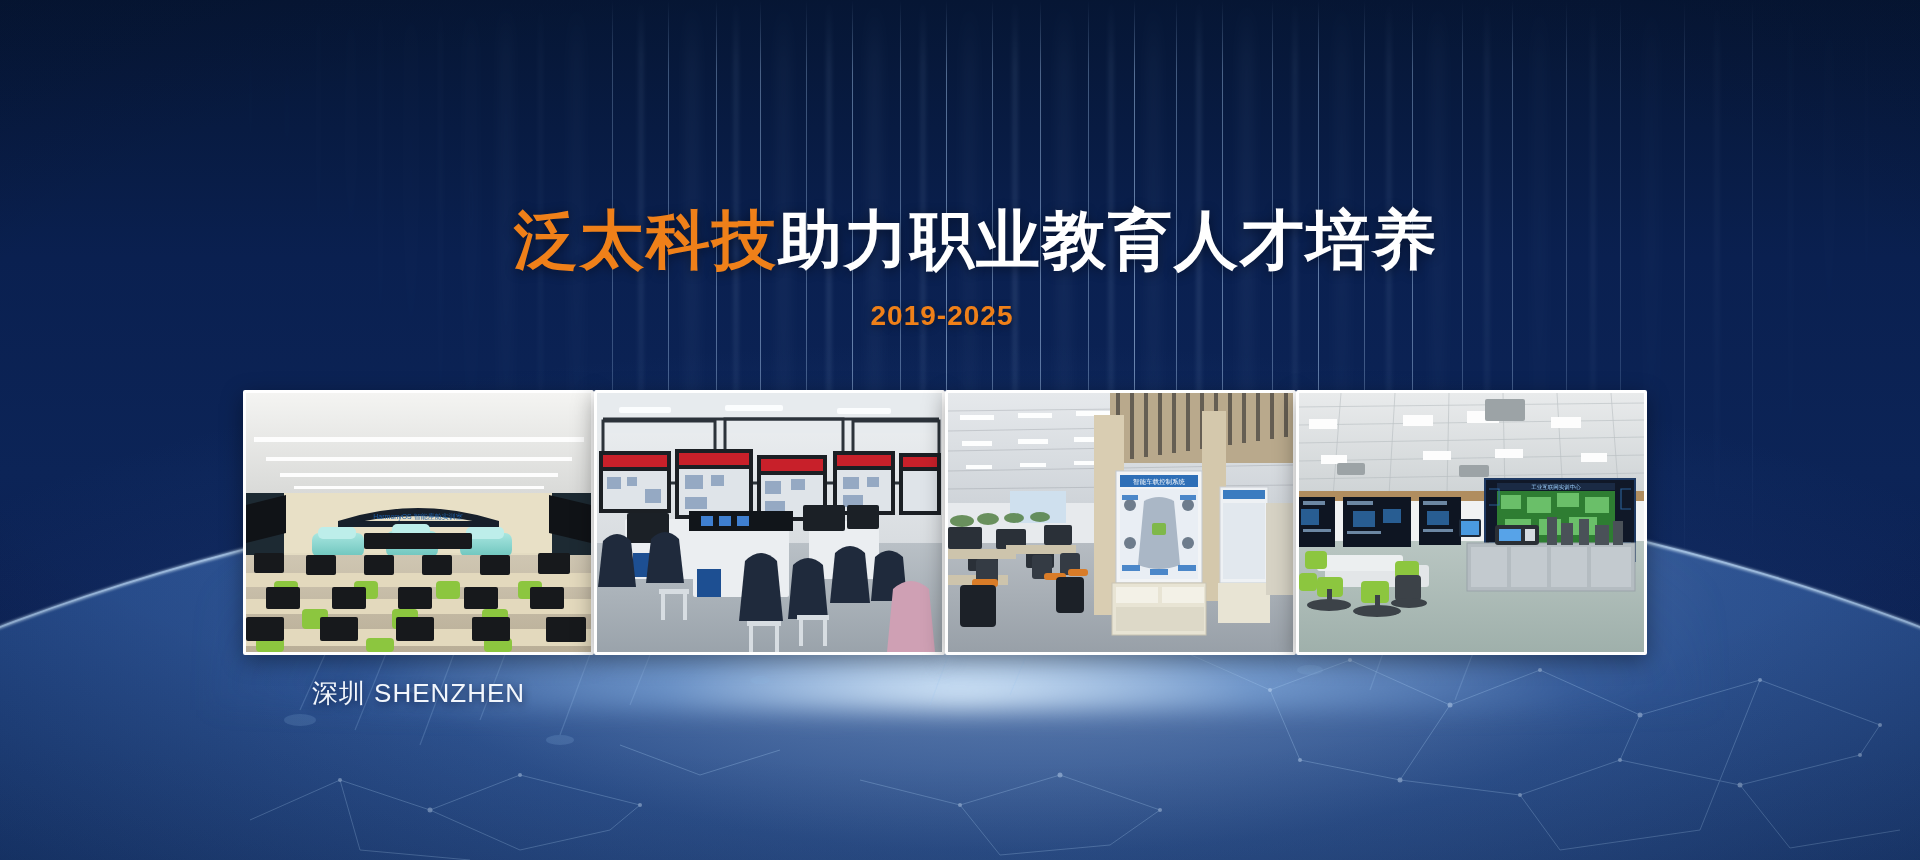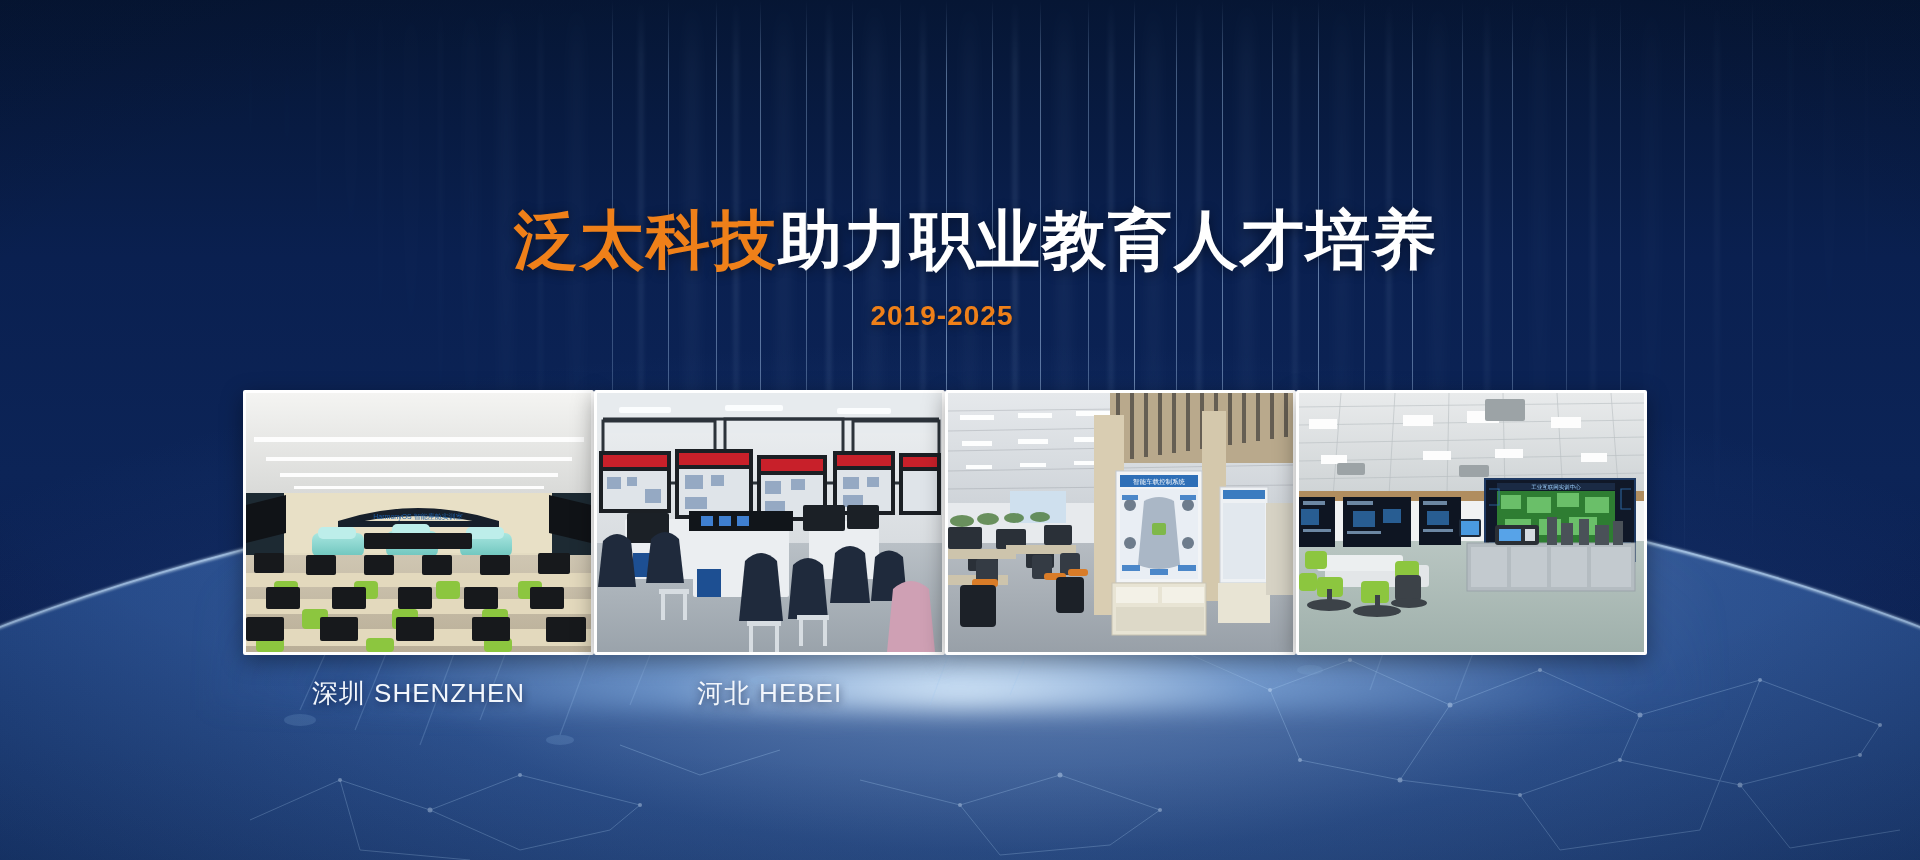--- a/index.html
+++ b/index.html
@@ -459,21 +459,20 @@
               <path d="M200 222 h32 v5 h-32z"></path>
                 <path d="M202 227 h4 v26 h-4z"></path>
                 <path d="M226 227 h4 v26 h-4z"></path>
               <path d="M62 196 h30 v5 h-30z"></path>
                 <path d="M64 201 h4 v26 h-4z"></path>
                 <path d="M86 201 h4 v26 h-4z"></path>
             </g>
           </svg>
         </div>
       </div>
-      <div class="caption">河北  HEBEI</div>
     </div>
 
     <div class="card">
       <div class="frame">
         <div class="photo">
           <svg viewBox="0 0 345 259" preserveAspectRatio="none" width="100%" height="100%">
             <defs>
               <linearGradient id="hf-ceil" x1="0" y1="0" x2="0" y2="1">
                 <stop offset="0" stop-color="#e6e9ec"></stop>
                   <stop offset="1" stop-color="#cfd4d9"></stop>

